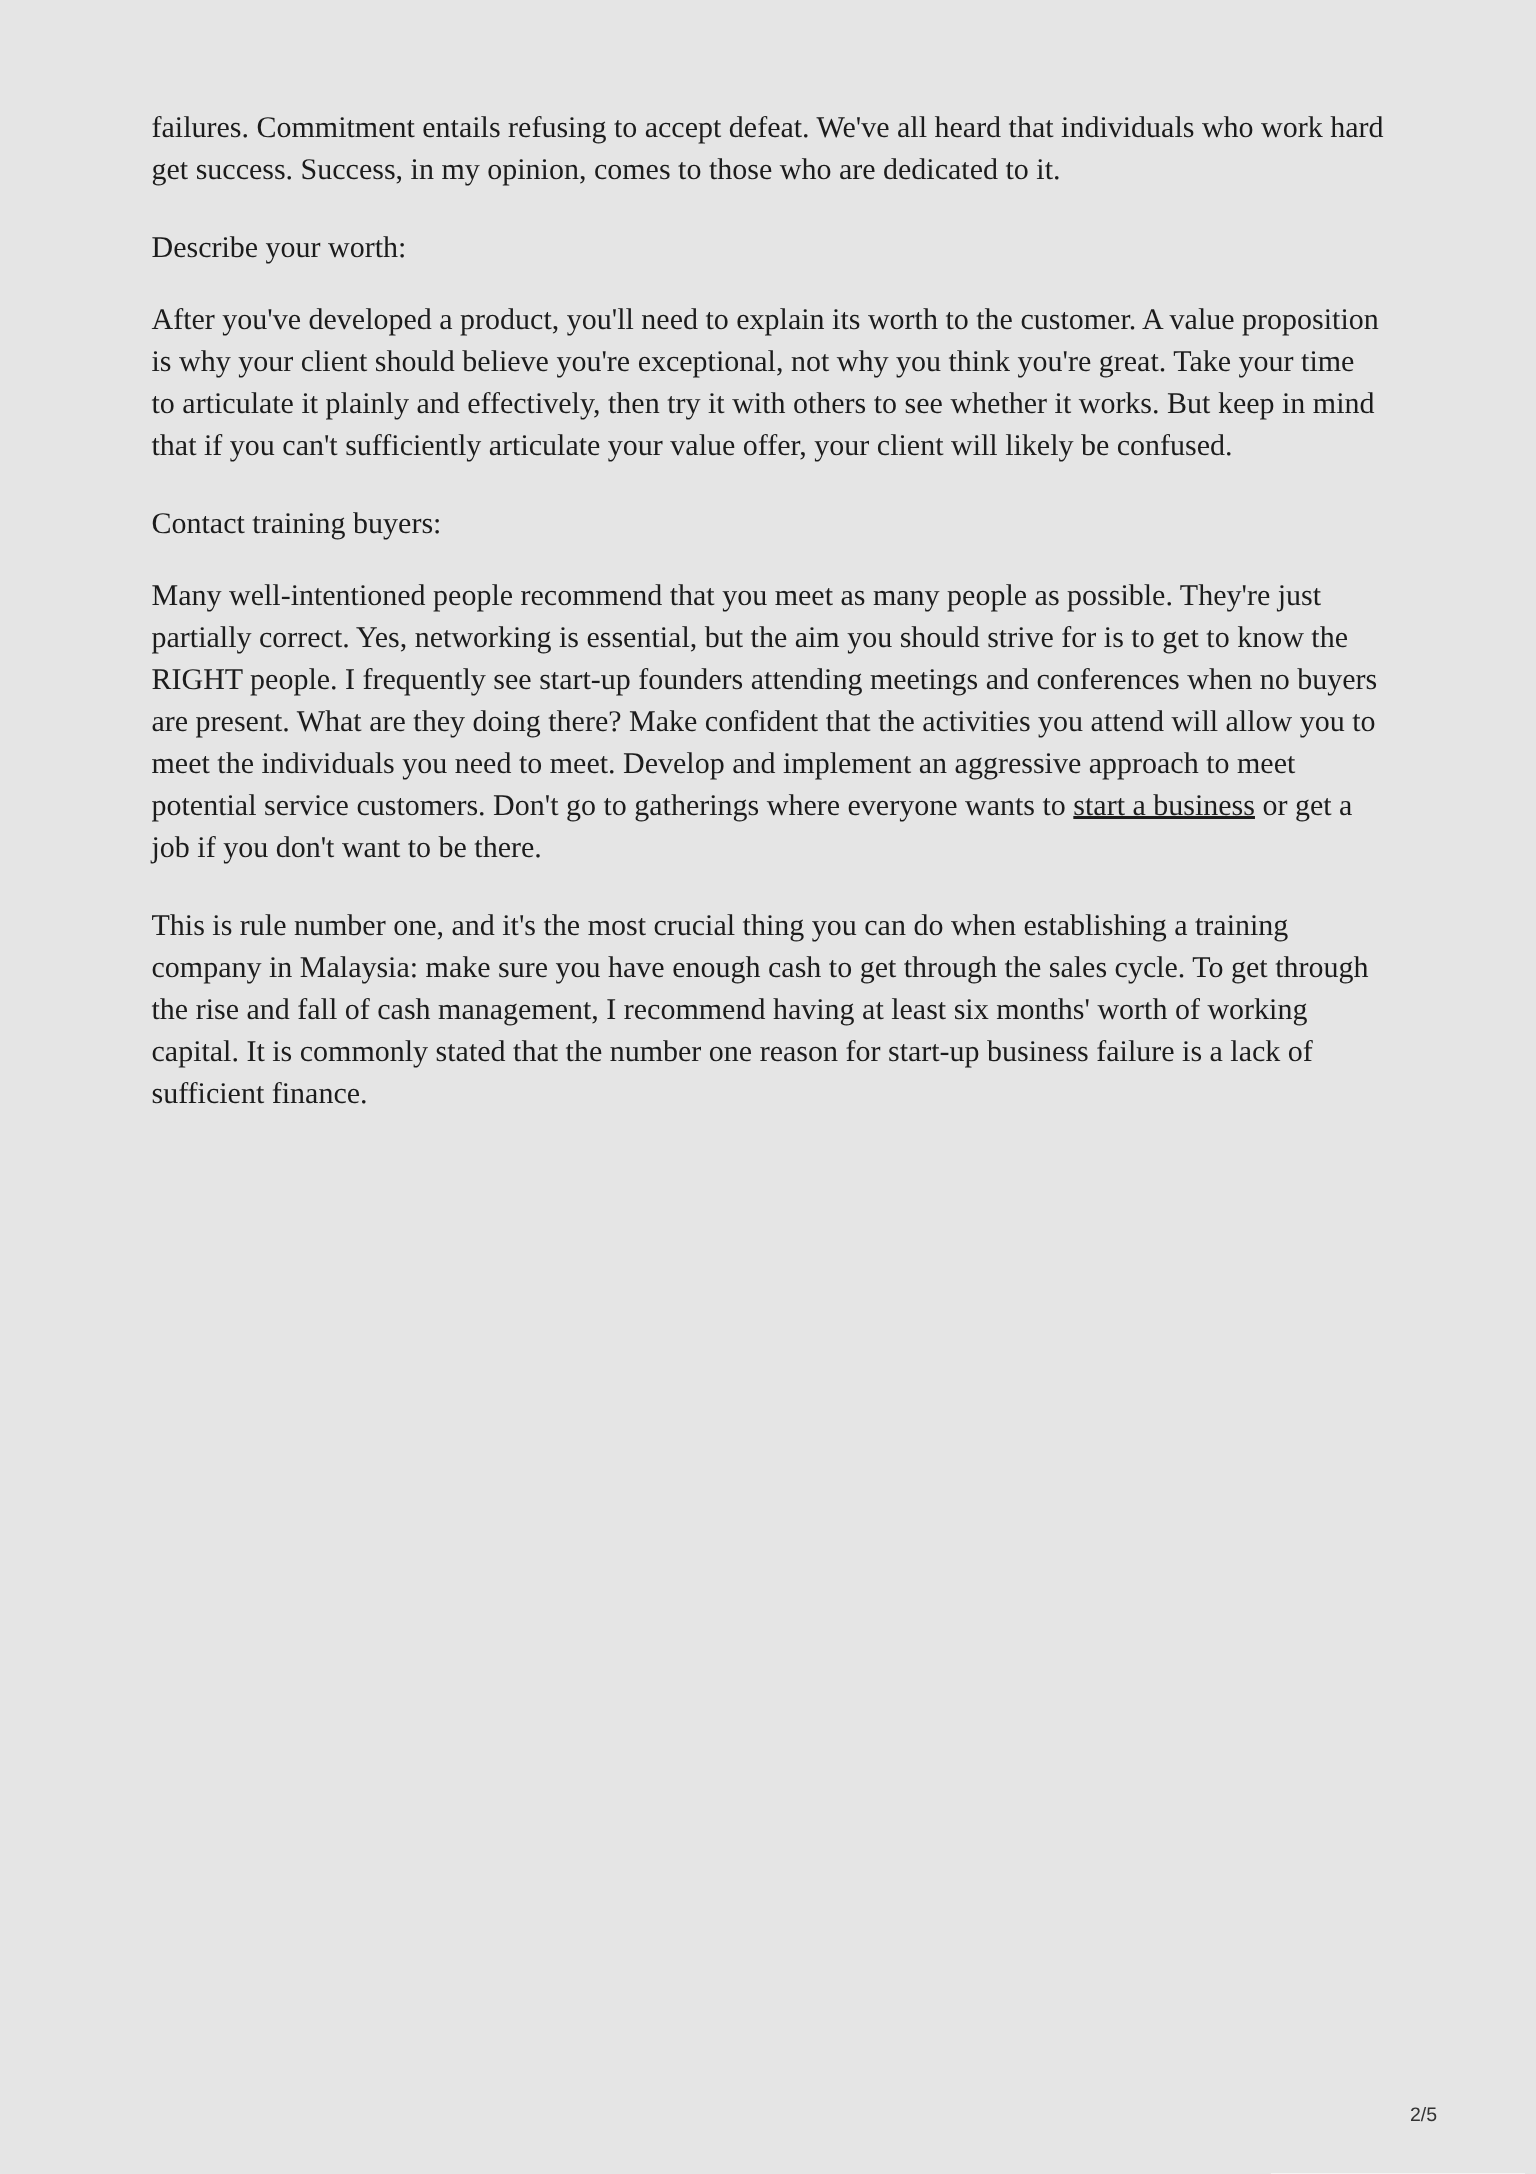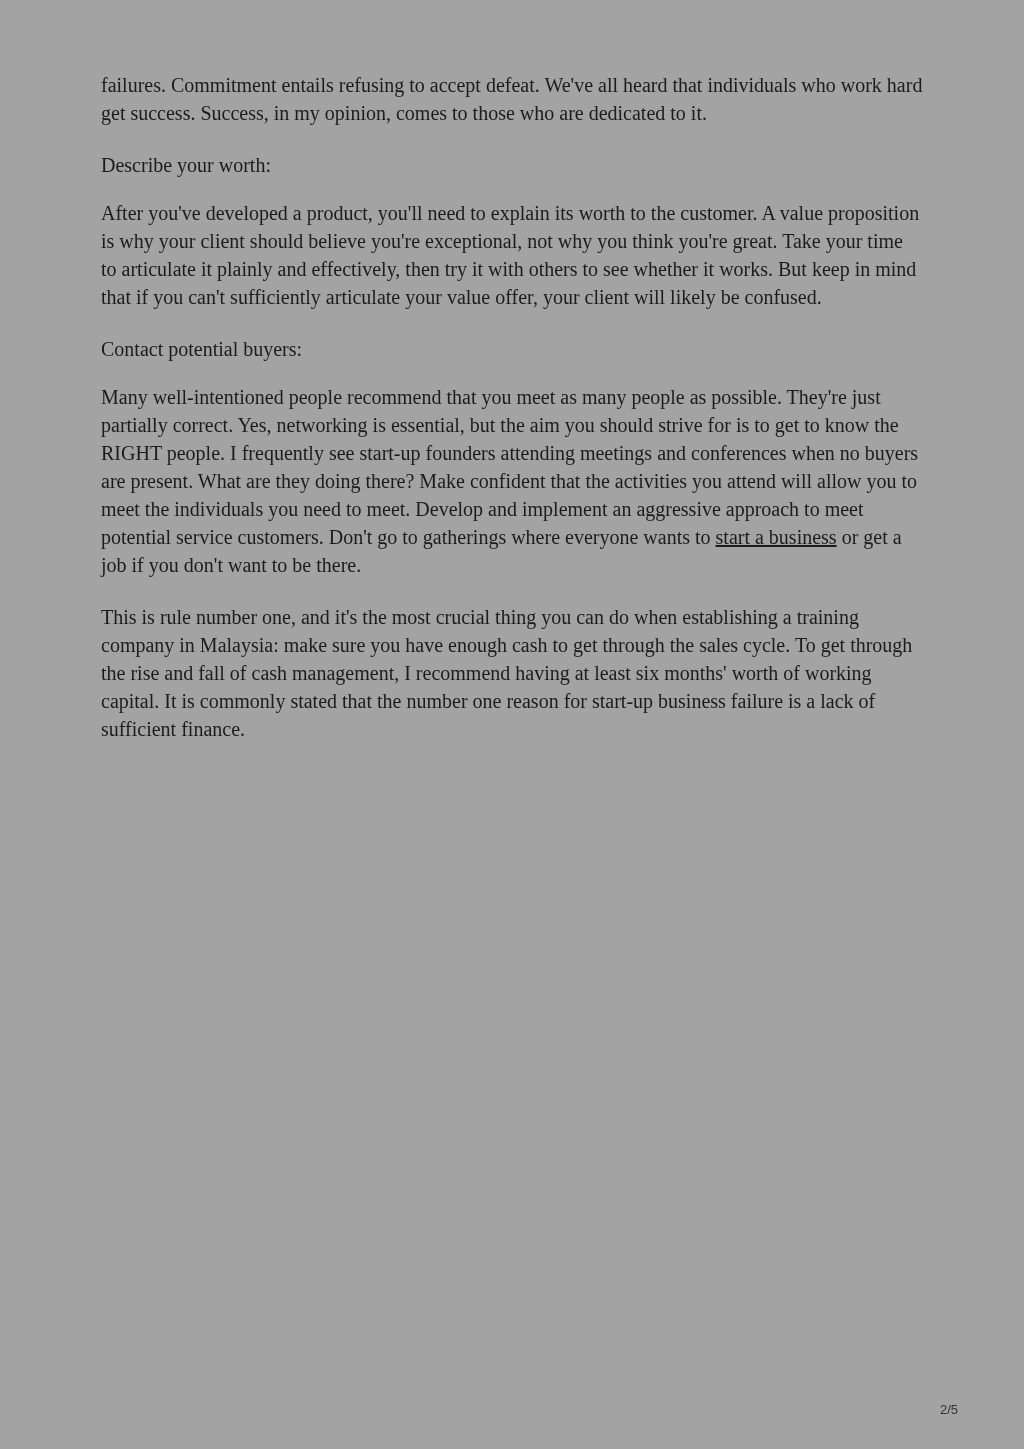--- a/index.html
+++ b/index.html
@@ -4,21 +4,21 @@
 <style>
   html, body {
     margin: 0;
     padding: 0;
     background: #ffffff;
   }
   .page {
     position: relative;
     width: 1024px;
     height: 1449px;
-    background: #a3a3a3;
+    background: #e5e5e5;
     overflow: hidden;
     font-family: "Liberation Serif", "DejaVu Serif", serif;
     color: #1c1c1c;
   }
   .content {
     position: absolute;
     top: 71px;
     left: 101px;
     width: 822px;
     font-size: 20px;
@@ -53,21 +53,21 @@
 
 <div class="page">
   <div class="content">
 
     <p>failures. Commitment entails refusing to accept defeat. We've all heard that individuals who work hard get success. Success, in my opinion, comes to those who are dedicated to it.</p>
 
     <h3>Describe your worth:</h3>
 
     <p>After you've developed a product, you'll need to explain its worth to the customer. A value proposition is why your client should believe you're exceptional, not why you think you're great. Take your time to articulate it plainly and effectively, then try it with others to see whether it works. But keep in mind that if you can't sufficiently articulate your value offer, your client will likely be confused.</p>
 
-    <h3>Contact potential buyers:</h3>
+    <h3>Contact training buyers:</h3>
 
     <p><span>Many well-intentioned people recommend that you meet as many people as possible. They're just partially correct. Yes, networking is essential, but the aim you should strive for is to get to know the RIGHT people. I frequently see start-up founders attending meetings and conferences when no buyers are present. What are they doing there? Make confident that the activities you attend will allow you to meet the individuals you need to meet. Develop and implement an aggressive approach to meet potential service customers. Don't go to gatherings where everyone wants to </span><a class="doc-link" href="#">start a business</a><span> or get a job if you don't want to be there.</span></p>
 
 
     <p>This is rule number one, and it's the most crucial thing you can do when establishing a training company in Malaysia: make sure you have enough cash to get through the sales cycle. To get through the rise and fall of cash management, I recommend having at least six months' worth of working capital. It is commonly stated that the number one reason for start-up business failure is a lack of sufficient finance.</p>
 
   </div>
 
   <div class="footer">2/5</div>
 </div>

